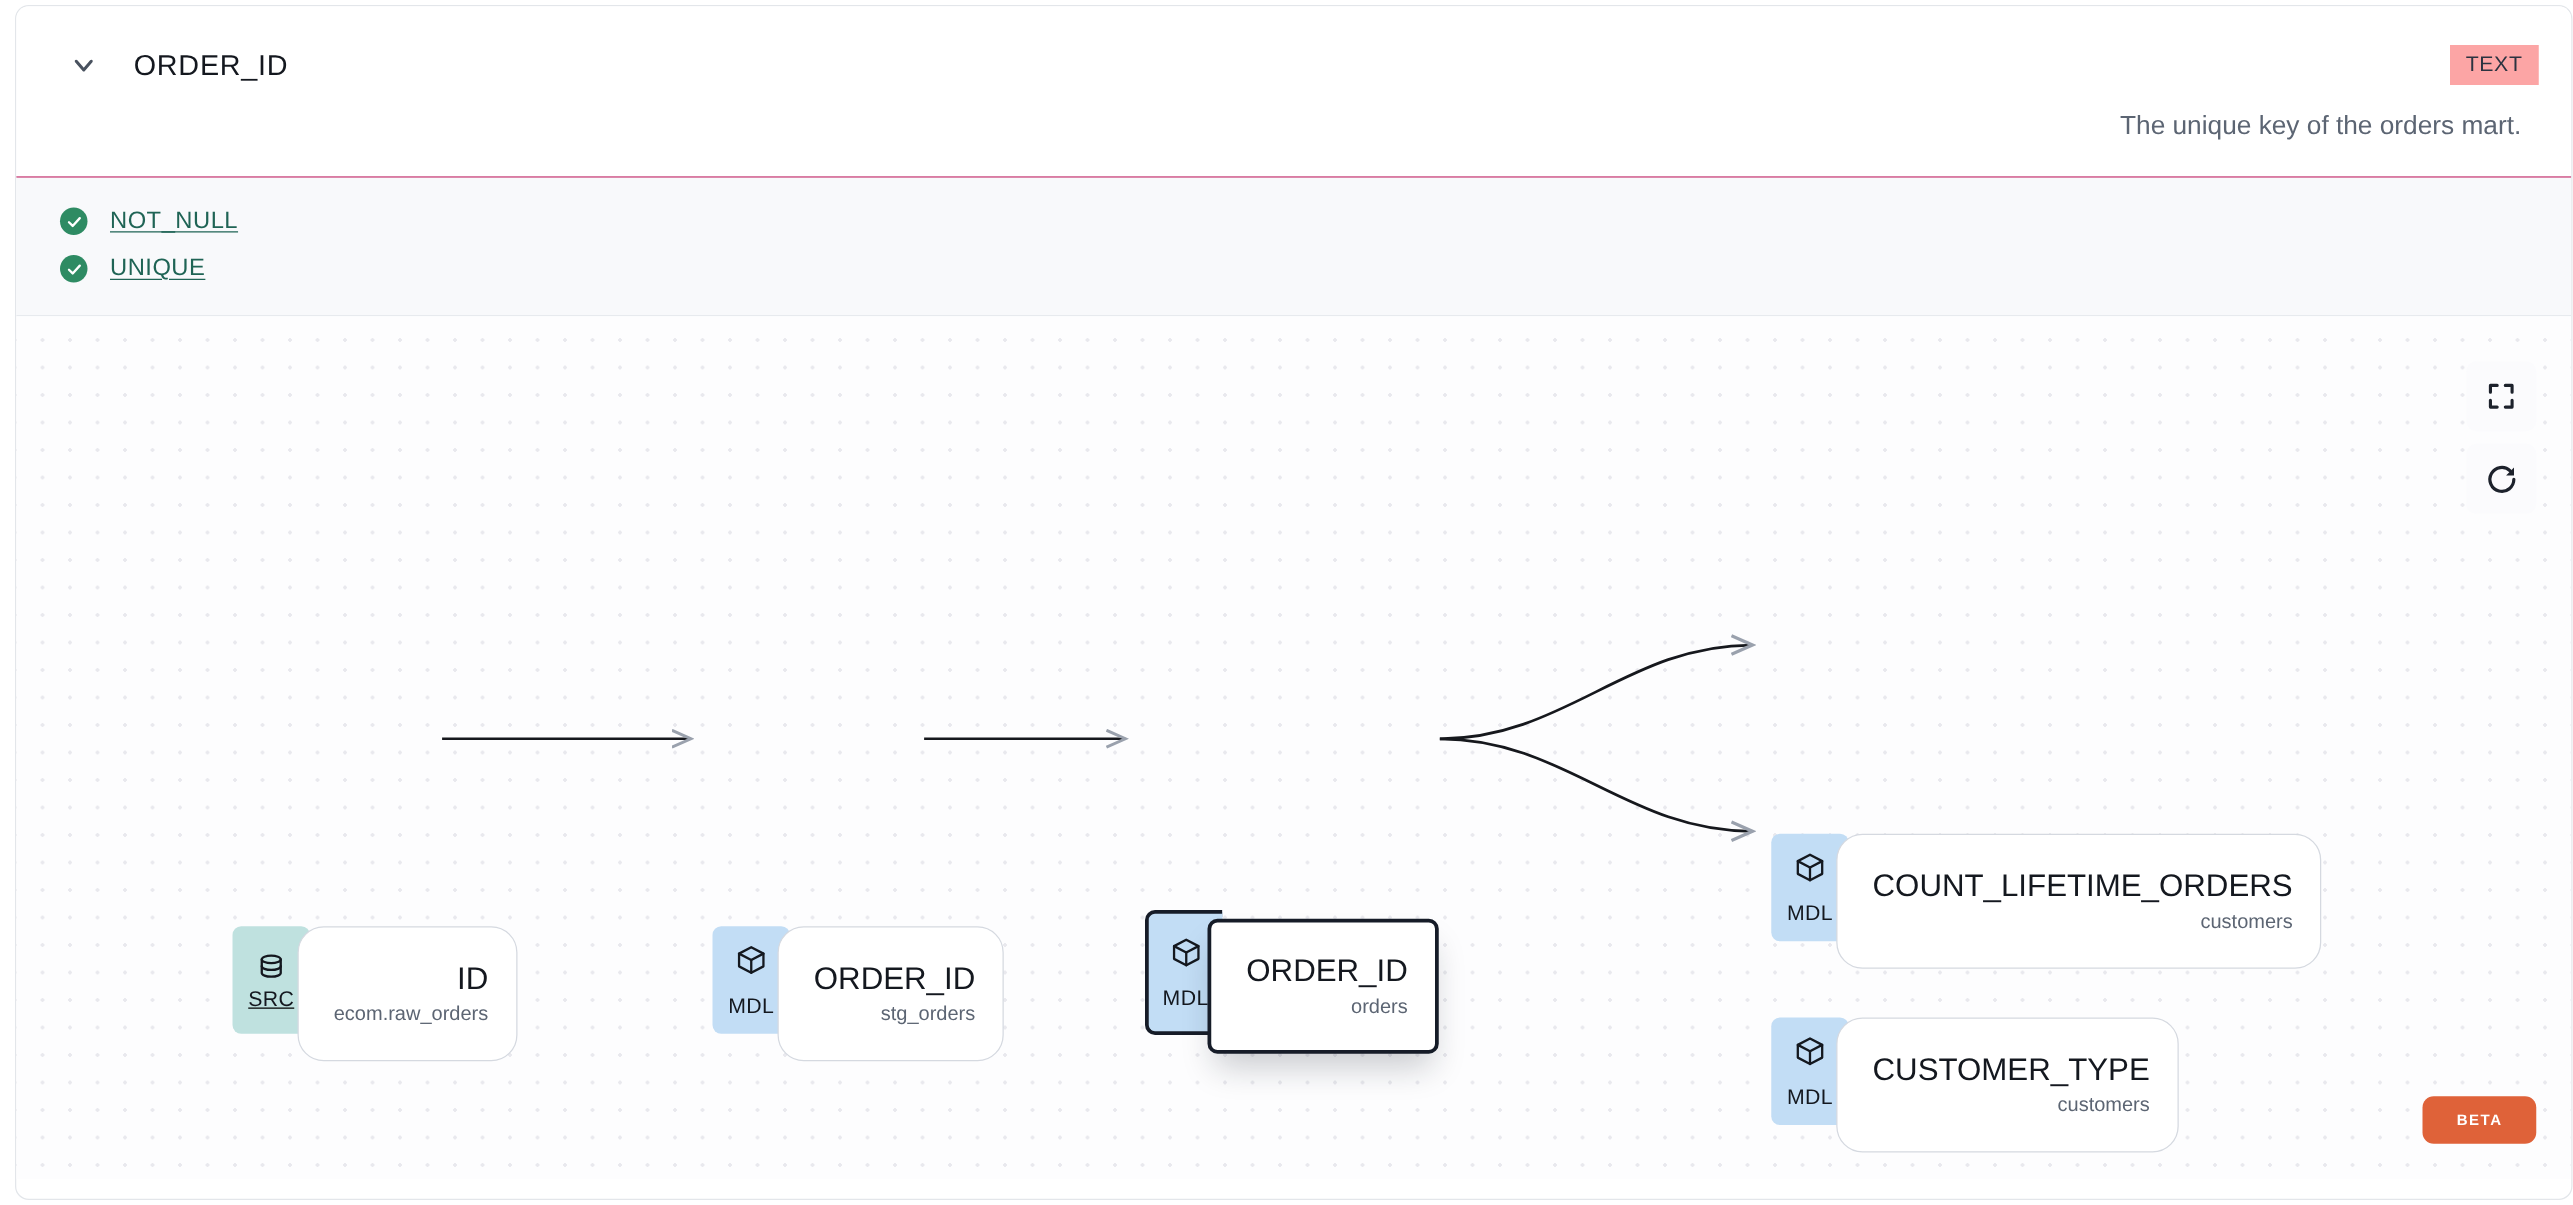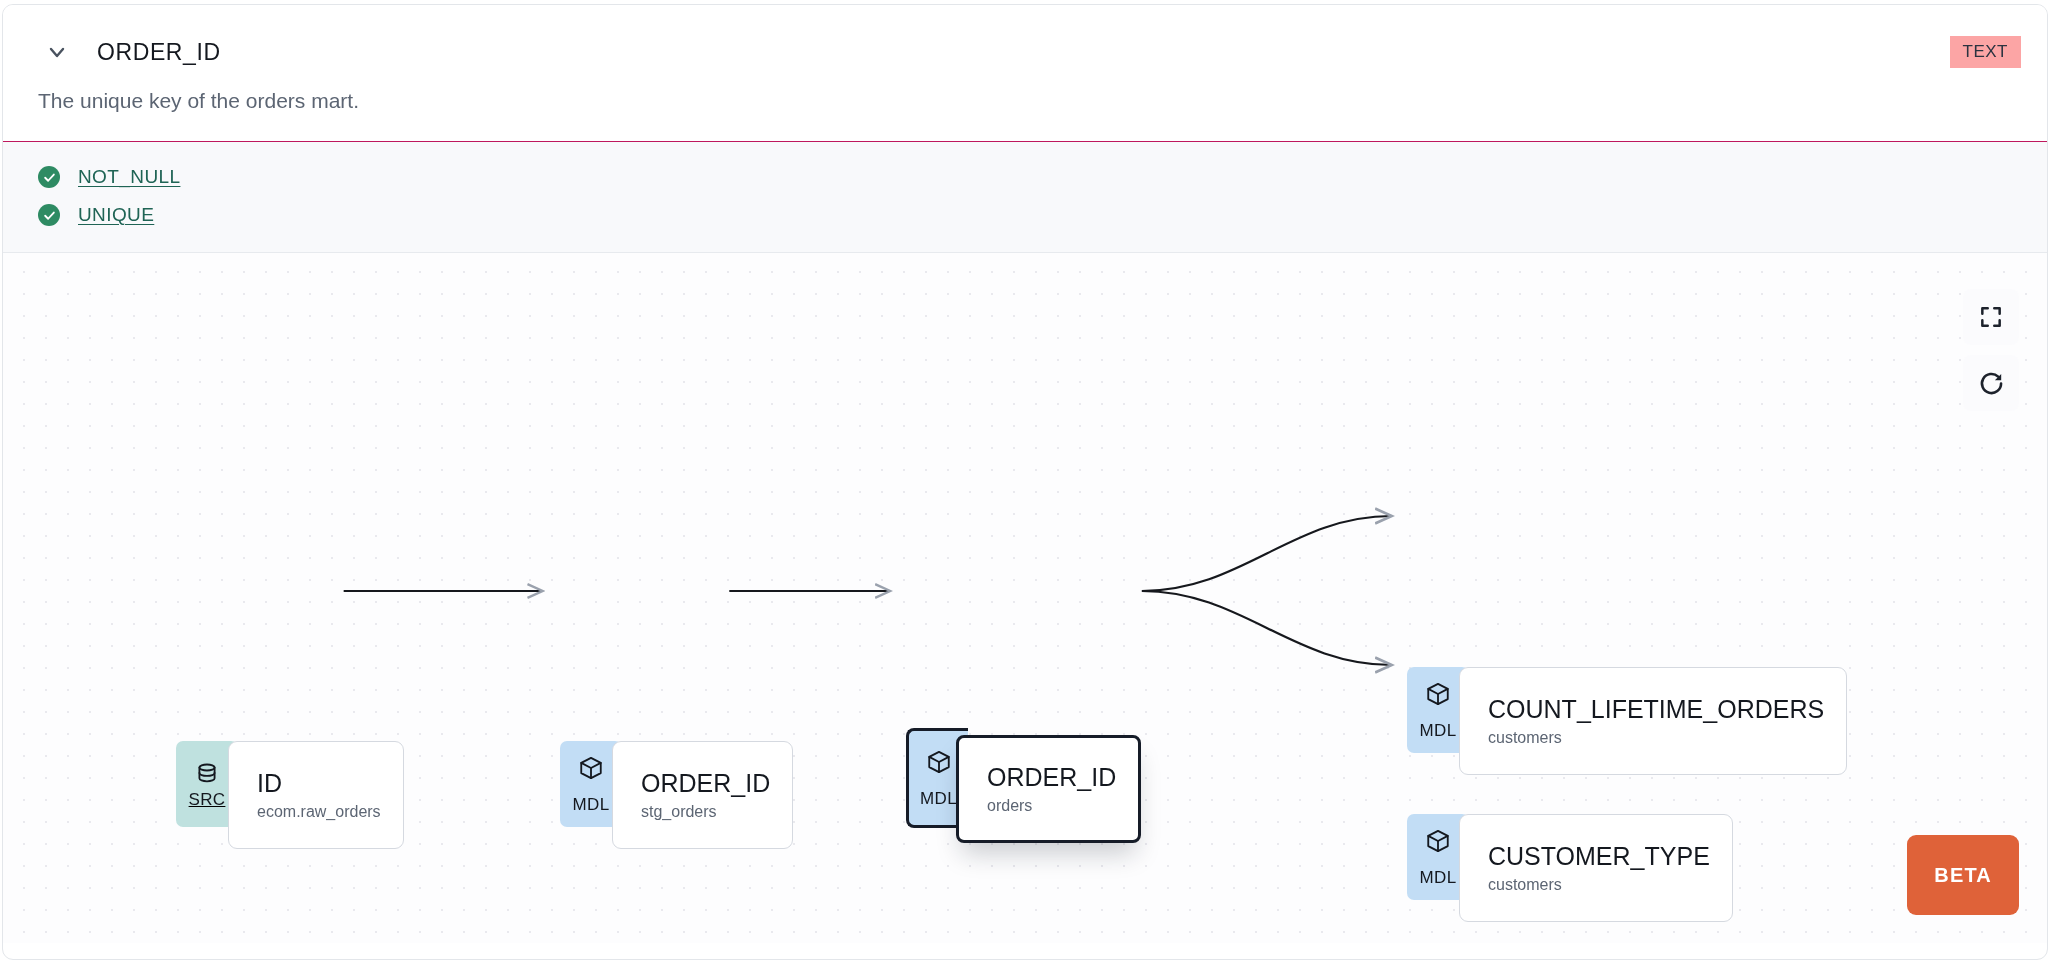--- a/index.html
+++ b/index.html
@@ -6,28 +6,29 @@
   html, body {
     width: 2058px;
     height: 964px;
     background: #ffffff;
     font-family: "Liberation Sans", sans-serif;
     overflow: hidden;
   }
 
   .column-card {
     position: absolute;
-    left: 2px;
+    left: 12px;
     top: 4px;
     width: 2046px;
     height: 956px;
     background: #ffffff;
     border: 1px solid #e3e6ea;
     border-radius: 11px;
     overflow: hidden;
+    text-align: right;
   }
 
   
   .card-header {
     position: relative;
     height: 136px;
     background: #ffffff;
   }
   .header-row {
     display: flex;
@@ -144,21 +145,21 @@
   .badge-label {
     font-size: 17px;
     color: #14181f;
     letter-spacing: 0.3px;
     line-height: 1;
     margin-top: 3px;
   }
   .node-body {
     background: #ffffff;
     border: 1px solid #d5d9e0;
-    border-radius: 9px;
+    border-radius: 21px;
     margin-left: -10px;
     padding: 11px 22px 11px 28px;
     display: flex;
     flex-direction: column;
     justify-content: center;
     position: relative;
     z-index: 2;
     min-height: 108px;
   }
   .node.selected .node-body {
@@ -200,24 +201,24 @@
     border: none;
   }
   .ctrl-btn svg { display:block; }
 
   .beta-badge {
     position: absolute;
     right: 28px;
     bottom: 28px;
     background: #df6239;
     color: #ffffff;
-    font-size: 20px;
+    font-size: 12px;
     font-weight: bold;
     letter-spacing: 1.2px;
-    padding: 30px 27px;
+    padding: 13px 27px;
     border-radius: 9px;
     line-height: 1;
     z-index: 5;
     cursor: pointer;
   }
 </style>
 </head>
 <body>
 
 <div class="column-card">

